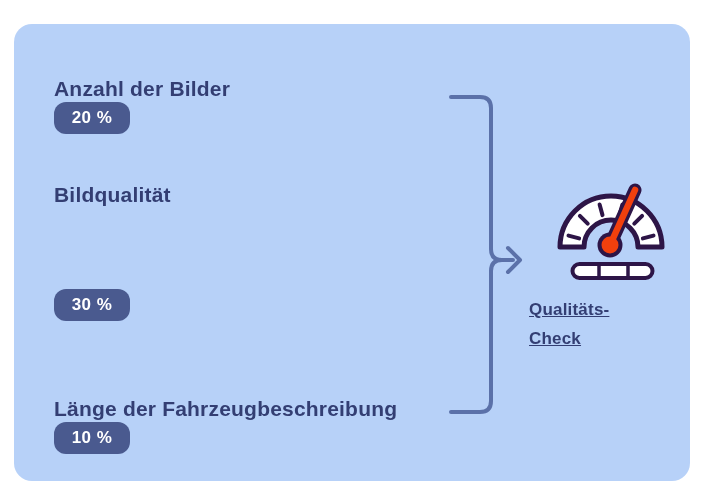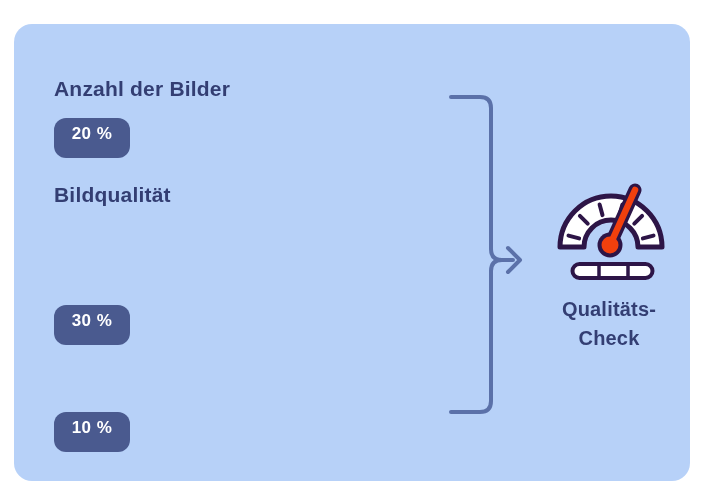--- a/index.html
+++ b/index.html
@@ -39,23 +39,23 @@
   }
   .item-label{
     font-size:21px;
     font-weight:700;
     line-height:26px;
     color:var(--heading-text);
     letter-spacing:.2px;
     white-space:nowrap;
   }
   .badge{
-    margin-top:16px;
+    margin-top:0;
     width:76px;
-    height:40px;
+    height:32px;
     line-height:31px;
     text-align:center;
     border-radius:12px;
     background:var(--badge-bg);
     color:var(--badge-text);
     font-size:17px;
     font-weight:700;
     letter-spacing:.5px;
   }
   .item-1{top:52px;}
@@ -67,26 +67,26 @@
     left:428px;top:58px;
   }
   .gauge{
     position:absolute;
     left:541px;top:158px;
   }
   .result-label{
     position:absolute;
     left:515px;top:271px;
     width:160px;
-    text-align:center;
-    font-size:20px;
+    font-size:17px;
     font-weight:700;
     line-height:29px;
     color:var(--heading-text);
     letter-spacing:.2px;
+    text-decoration:underline;
   }
 </style>
 </head>
 <body>
 
 <div class="page">
   <div class="card">
 
     <div class="item item-1">
       <div class="item-label">Anzahl der Bilder</div>
@@ -95,20 +95,21 @@
 
     <div class="item item-2">
       <div class="item-label">Bildqualität</div>
     </div>
 
     <div class="item item-3">
       <div class="badge">30 %</div>
     </div>
 
     <div class="item item-4">
+      <div class="item-label">Länge der Fahrzeugbeschreibung</div>
       <div class="badge">10 %</div>
     </div>
 
     <svg class="brace" width="92" height="344" viewBox="428 58 92 344" fill="none">
       <path d="M 437 73 H 466 Q 477 73 477 84 V 225 Q 477 236 488 236 H 499" style="stroke:var(--bracket)" stroke-width="4" stroke-linecap="round" stroke-linejoin="round"></path>
       <path d="M 437 388 H 466 Q 477 388 477 377 V 247 Q 477 236 488 236" style="stroke:var(--bracket)" stroke-width="4" stroke-linecap="round" stroke-linejoin="round"></path>
       <path d="M 494 224 L 506 236 L 494 248" style="stroke:var(--bracket)" stroke-width="4" stroke-linecap="round" stroke-linejoin="round"></path>
     </svg>
 
     <div>

